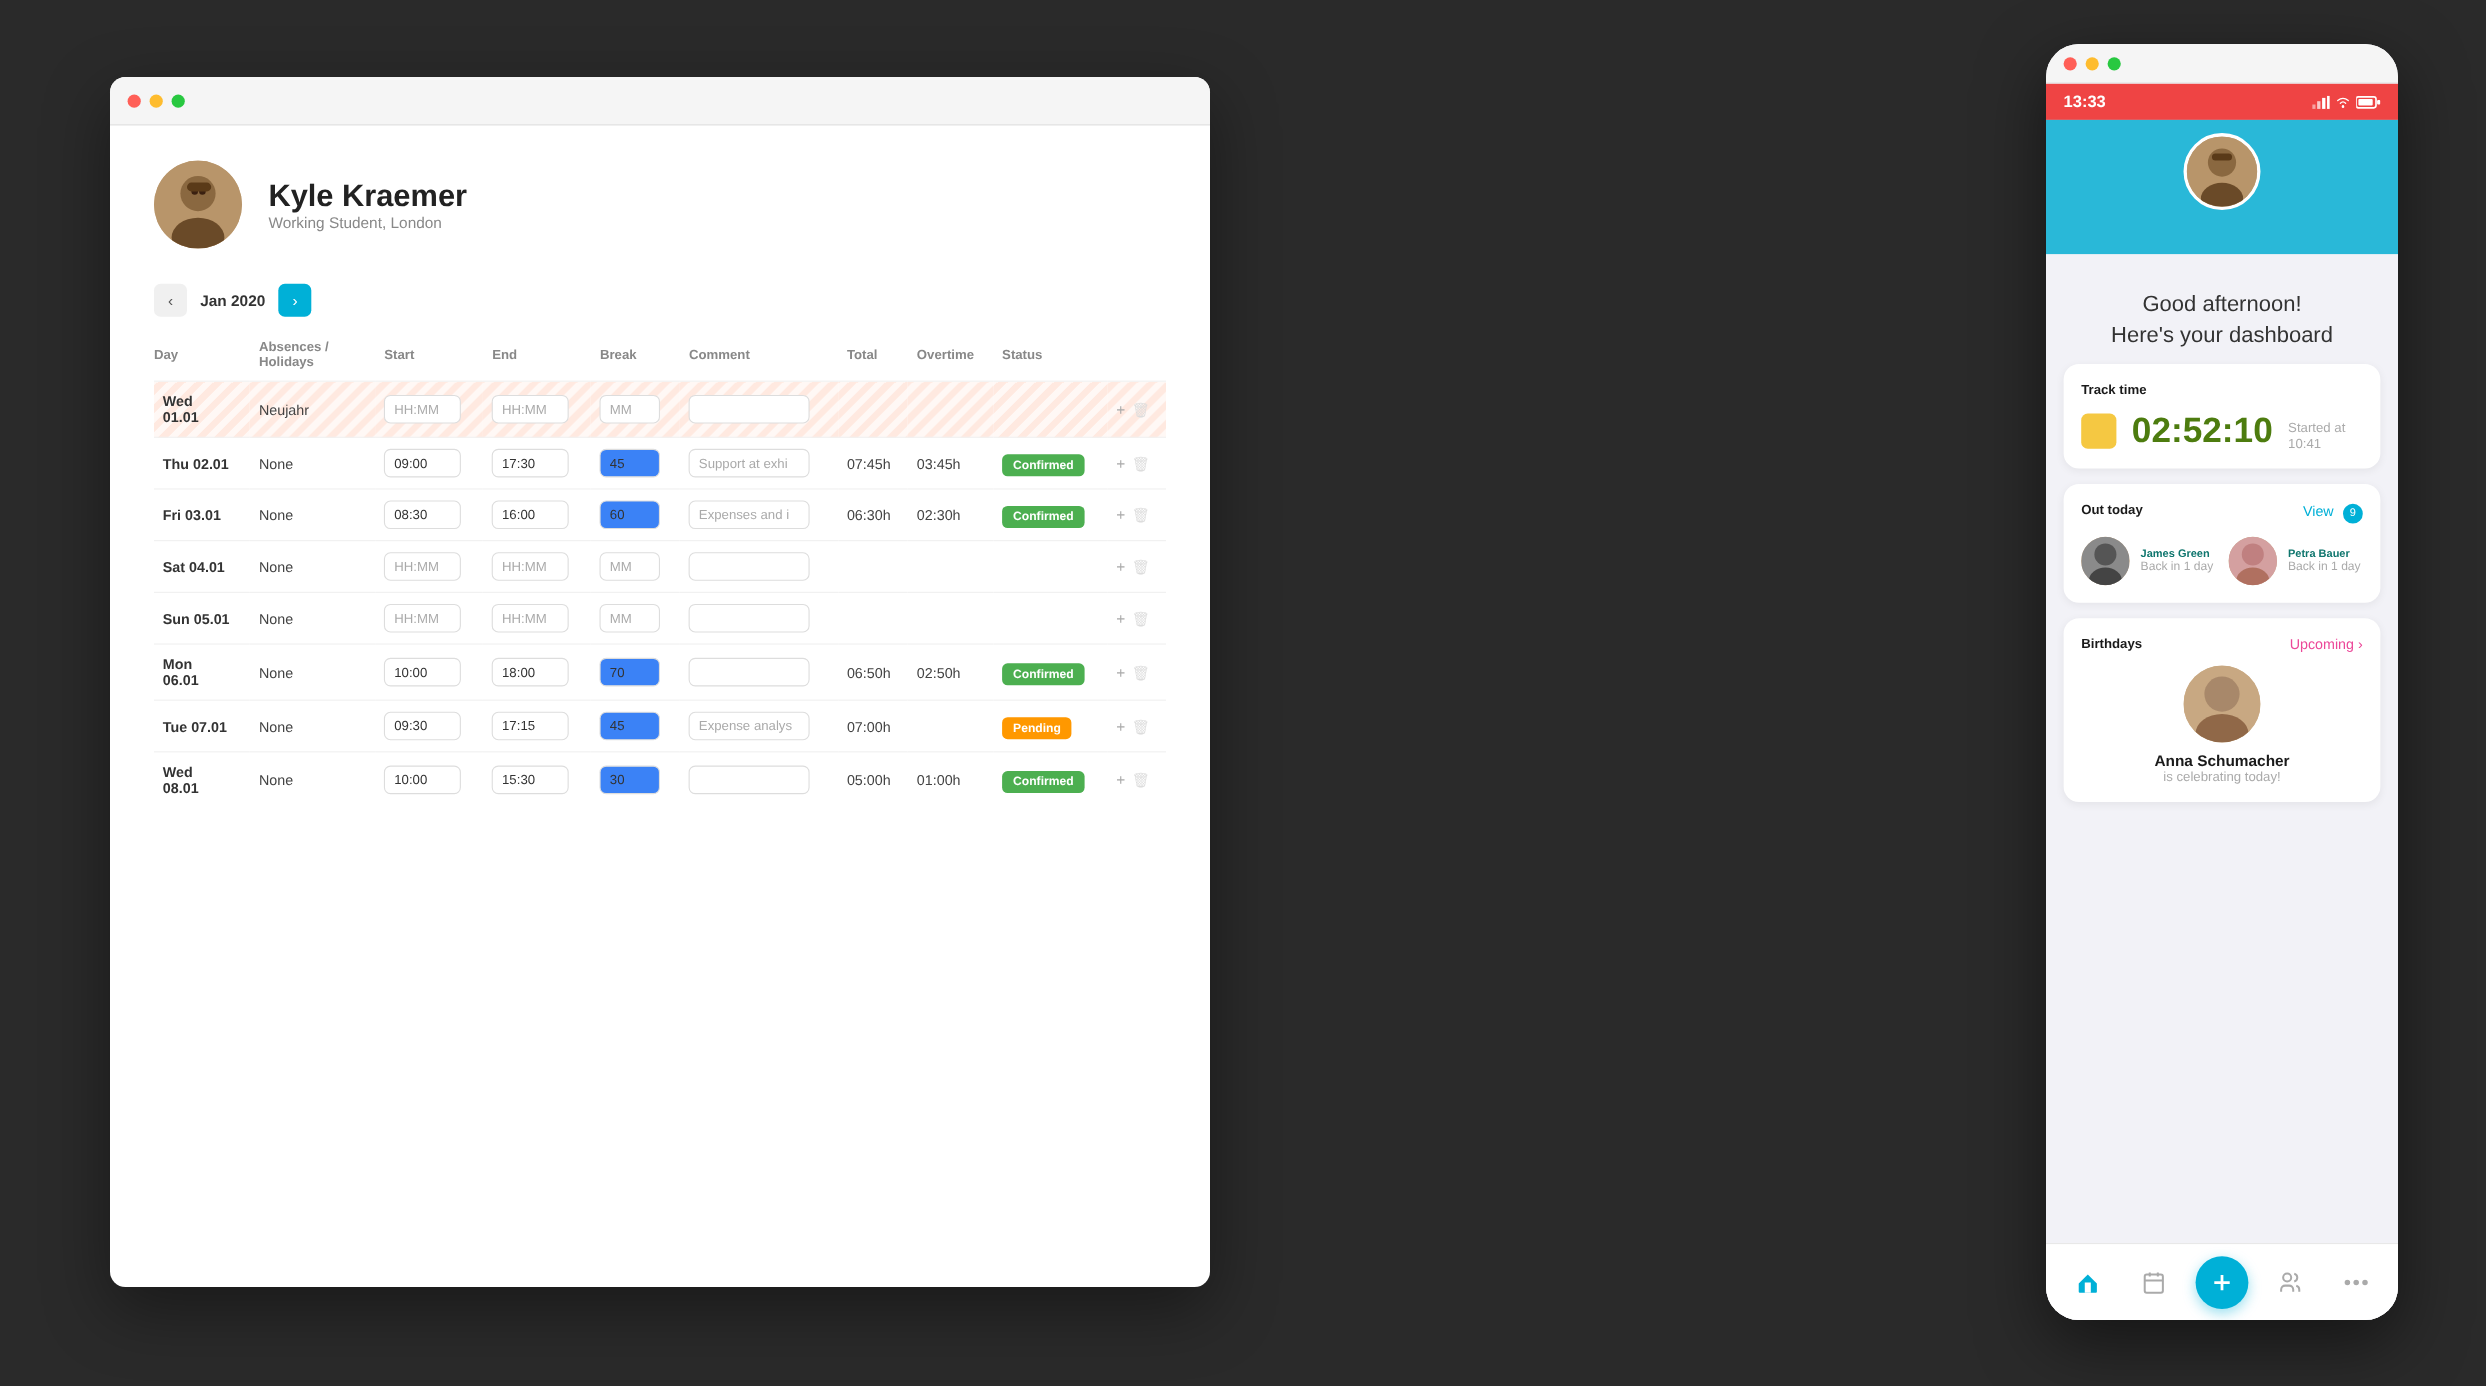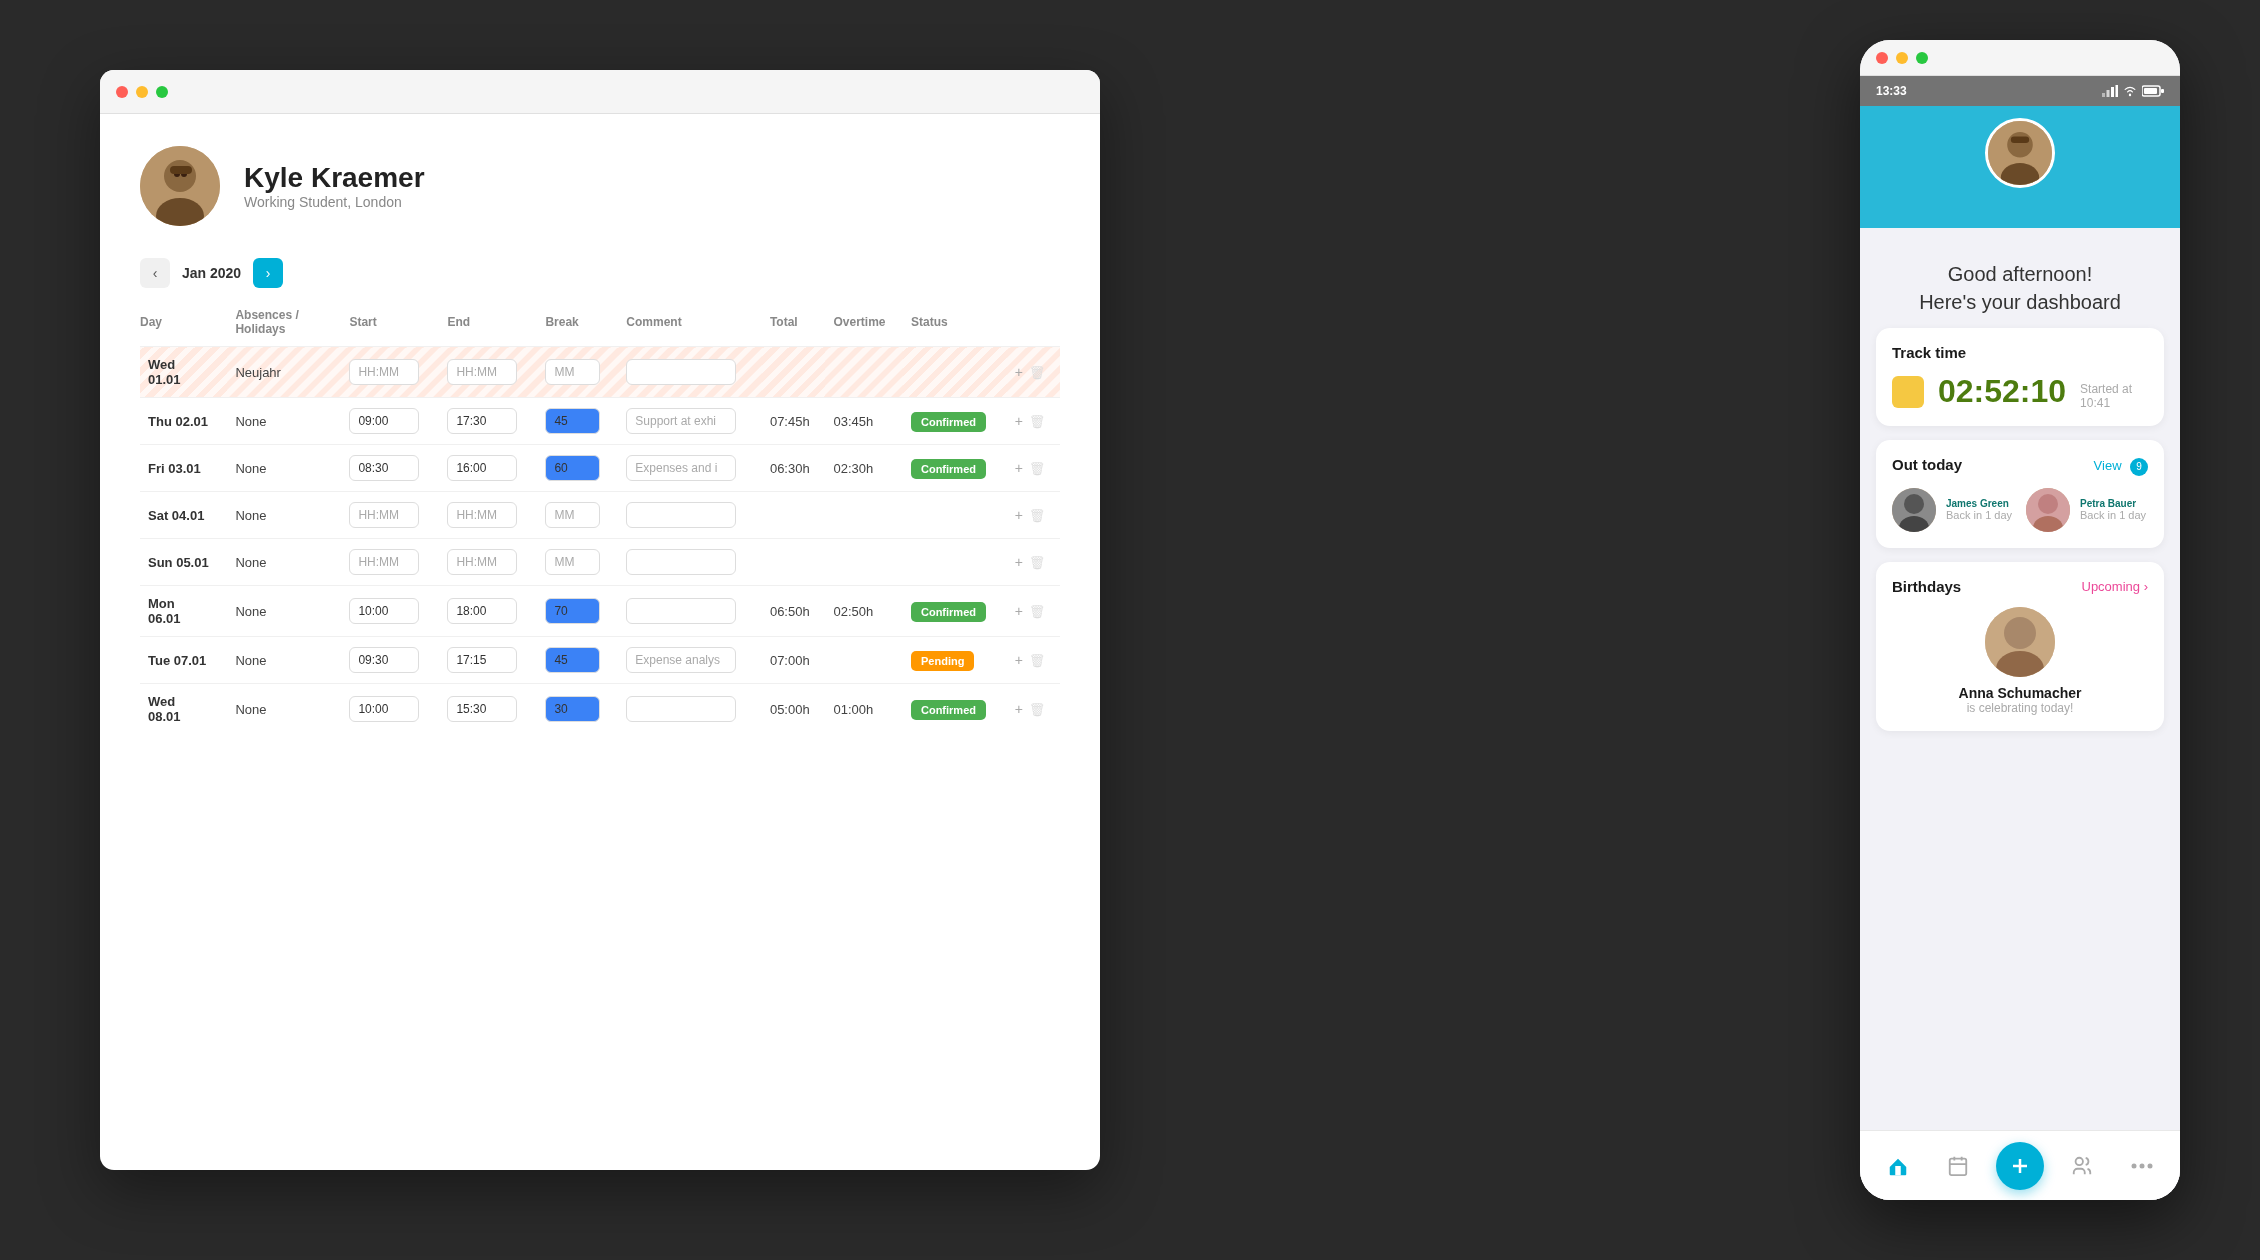--- a/index.html
+++ b/index.html
@@ -266,27 +266,27 @@
     .mobile-content {
       flex: 1;
       overflow: hidden;
       background: #f2f2f7;
       display: flex;
       flex-direction: column;
     }
 
     
     .status-bar {
-      background: #737373;
+      background: #ef4444;
       color: white;
       display: flex;
       justify-content: space-between;
       align-items: center;
       padding: 8px 16px;
-      font-size: 12px;
+      font-size: 15px;
       font-weight: 600;
     }
     .status-icons {
       display: flex;
       align-items: center;
       gap: 4px;
     }
 
     
     .mobile-header {
@@ -322,21 +322,21 @@
       flex-direction: column;
       gap: 14px;
     }
     .mobile-card {
       background: white;
       border-radius: 14px;
       padding: 16px;
       box-shadow: 0 2px 8px rgba(0,0,0,0.06);
     }
     .card-title {
-      font-size: 15px;
+      font-size: 12px;
       font-weight: 700;
       color: #1a1a1a;
       margin-bottom: 12px;
     }
 
     
     .timer-display {
       display: flex;
       align-items: center;
       gap: 14px;

